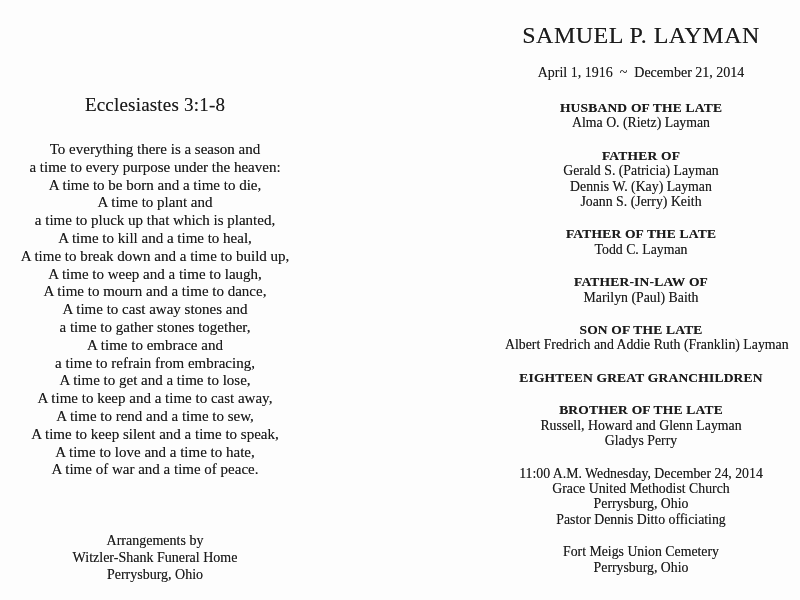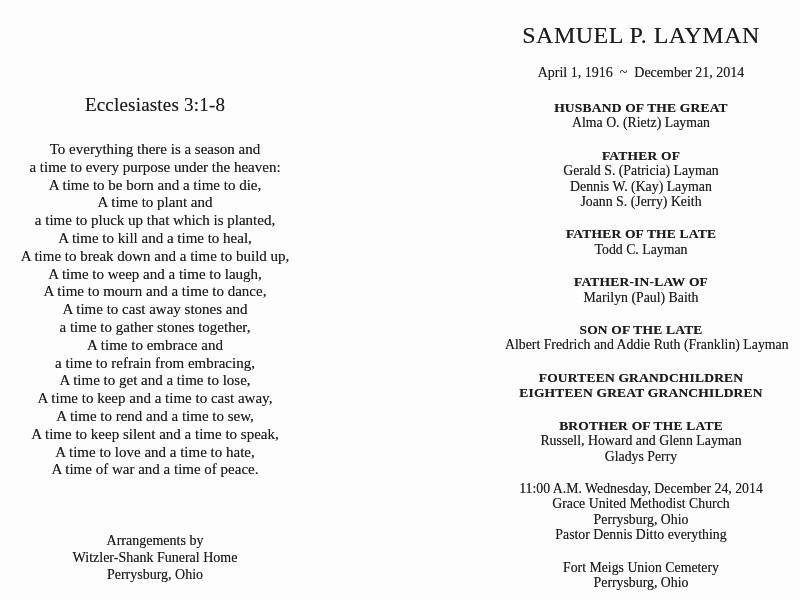--- a/index.html
+++ b/index.html
@@ -79,21 +79,21 @@
     </div>
   </div>
 
   <div class="page page-right">
     <h1 class="deceased-name">SAMUEL P. LAYMAN</h1>
     <div class="life-dates">
       <span>April 1, 1916</span><span class="sep">~</span><span>December 21, 2014</span>
     </div>
     <div class="sections">
         <div class="section">
-          <div class="sec-header">HUSBAND OF THE GREAT</div>
+          <div class="sec-header">HUSBAND OF THE LATE</div>
           <div class="sec-line">Alma O. (Rietz) Layman</div>
         </div>
         <div class="section">
           <div class="sec-header">FATHER OF</div>
           <div class="sec-line">Gerald S. (Patricia) Layman</div>
           <div class="sec-line">Dennis W. (Kay) Layman</div>
           <div class="sec-line">Joann S. (Jerry) Keith</div>
         </div>
         <div class="section">
           <div class="sec-header">FATHER OF THE LATE</div>
@@ -101,33 +101,32 @@
         </div>
         <div class="section">
           <div class="sec-header">FATHER-IN-LAW OF</div>
           <div class="sec-line">Marilyn (Paul) Baith</div>
         </div>
         <div class="section">
           <div class="sec-header">SON OF THE LATE</div>
           <div class="sec-line">Albert Fredrich and Addie Ruth (Franklin) Layman</div>
         </div>
         <div class="section">
-          <div class="sec-header">FOURTEEN GRANDCHILDREN</div>
           <div class="sec-header">EIGHTEEN GREAT GRANCHILDREN</div>
         </div>
         <div class="section">
           <div class="sec-header">BROTHER OF THE LATE</div>
           <div class="sec-line">Russell, Howard and Glenn Layman</div>
           <div class="sec-line">Gladys Perry</div>
         </div>
         <div class="section">
           <div class="sec-line">11:00 A.M. Wednesday, December 24, 2014</div>
           <div class="sec-line">Grace United Methodist Church</div>
           <div class="sec-line">Perrysburg, Ohio</div>
-          <div class="sec-line">Pastor Dennis Ditto everything</div>
+          <div class="sec-line">Pastor Dennis Ditto officiating</div>
         </div>
         <div class="section">
           <div class="sec-line">Fort Meigs Union Cemetery</div>
           <div class="sec-line">Perrysburg, Ohio</div>
         </div>
       </div>
   </div>
 
 </div>
 

